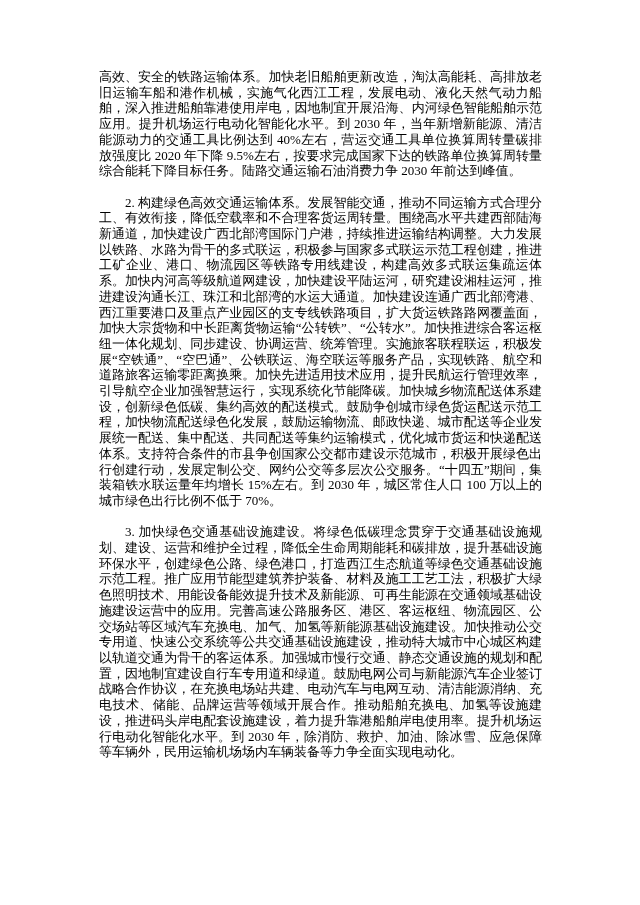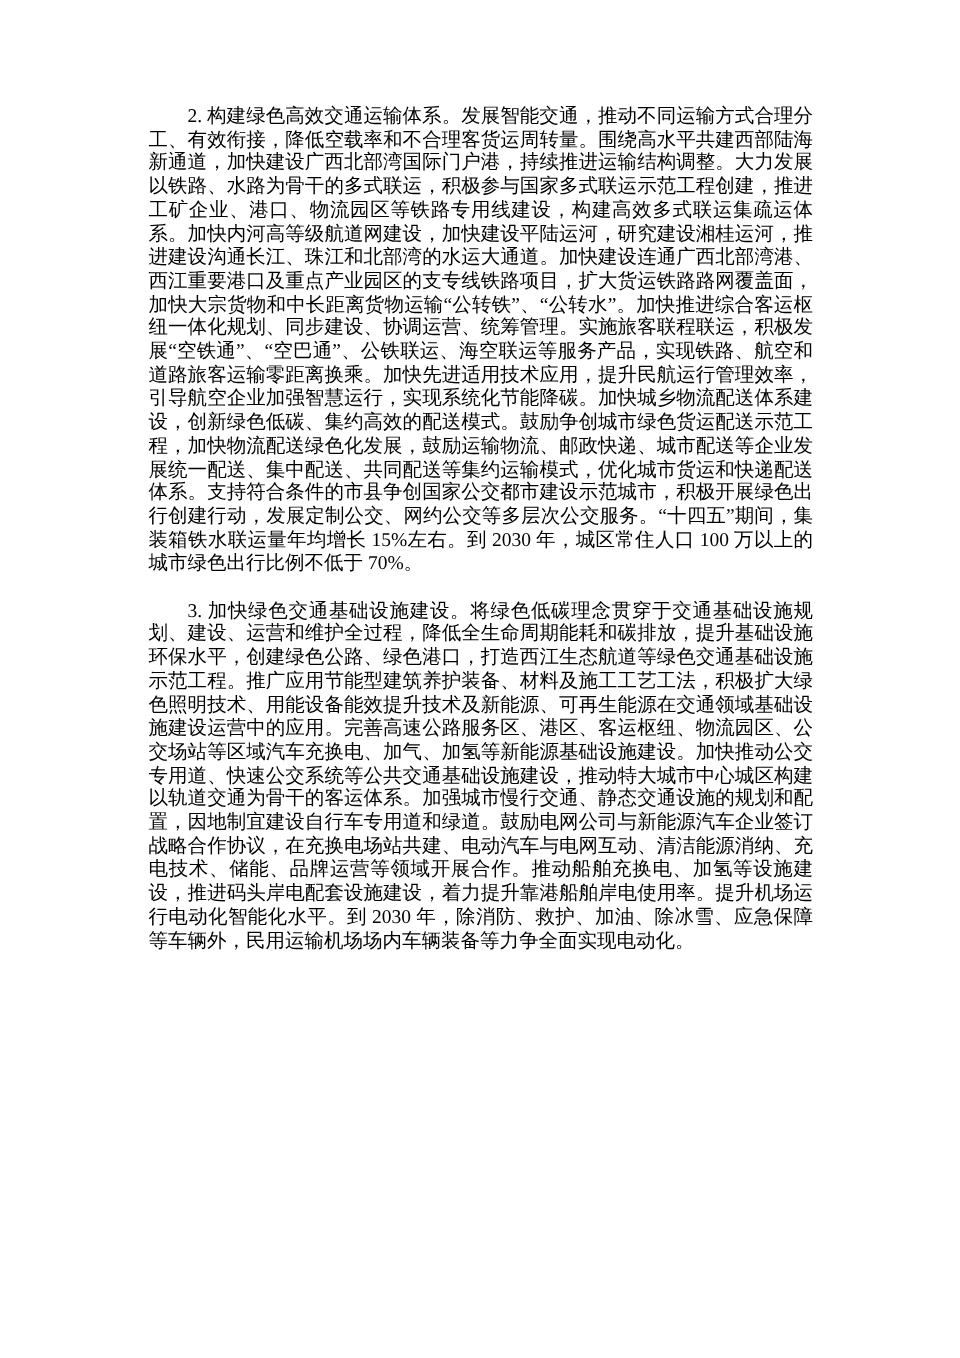--- a/index.html
+++ b/index.html
@@ -35,16 +35,17 @@
   }
   .para.indent {
     text-indent: 2em;
   }
 </style>
 </head>
 <body>
 
 <div class="page">
   <div class="text-block">
+    <p class="para">高效、安全的铁路运输体系。加快老旧船舶更新改造，淘汰高能耗、高排放老旧运输车船和港作机械，实施气化西江工程，发展电动、液化天然气动力船舶，深入推进船舶靠港使用岸电，因地制宜开展沿海、内河绿色智能船舶示范应用。提升机场运行电动化智能化水平。到 2030 年，当年新增新能源、清洁能源动力的交通工具比例达到 40%左右，营运交通工具单位换算周转量碳排放强度比 2020 年下降 9.5%左右，按要求完成国家下达的铁路单位换算周转量综合能耗下降目标任务。陆路交通运输石油消费力争 2030 年前达到峰值。</p>
     <p class="para indent">2. 构建绿色高效交通运输体系。发展智能交通，推动不同运输方式合理分工、有效衔接，降低空载率和不合理客货运周转量。围绕高水平共建西部陆海新通道，加快建设广西北部湾国际门户港，持续推进运输结构调整。大力发展以铁路、水路为骨干的多式联运，积极参与国家多式联运示范工程创建，推进工矿企业、港口、物流园区等铁路专用线建设，构建高效多式联运集疏运体系。加快内河高等级航道网建设，加快建设平陆运河，研究建设湘桂运河，推进建设沟通长江、珠江和北部湾的水运大通道。加快建设连通广西北部湾港、西江重要港口及重点产业园区的支专线铁路项目，扩大货运铁路路网覆盖面，加快大宗货物和中长距离货物运输“公转铁”、“公转水”。加快推进综合客运枢纽一体化规划、同步建设、协调运营、统筹管理。实施旅客联程联运，积极发展“空铁通”、“空巴通”、公铁联运、海空联运等服务产品，实现铁路、航空和道路旅客运输零距离换乘。加快先进适用技术应用，提升民航运行管理效率，引导航空企业加强智慧运行，实现系统化节能降碳。加快城乡物流配送体系建设，创新绿色低碳、集约高效的配送模式。鼓励争创城市绿色货运配送示范工程，加快物流配送绿色化发展，鼓励运输物流、邮政快递、城市配送等企业发展统一配送、集中配送、共同配送等集约运输模式，优化城市货运和快递配送体系。支持符合条件的市县争创国家公交都市建设示范城市，积极开展绿色出行创建行动，发展定制公交、网约公交等多层次公交服务。“十四五”期间，集装箱铁水联运量年均增长 15%左右。到 2030 年，城区常住人口 100 万以上的城市绿色出行比例不低于 70%。</p>
     <p class="para indent">3. 加快绿色交通基础设施建设。将绿色低碳理念贯穿于交通基础设施规划、建设、运营和维护全过程，降低全生命周期能耗和碳排放，提升基础设施环保水平，创建绿色公路、绿色港口，打造西江生态航道等绿色交通基础设施示范工程。推广应用节能型建筑养护装备、材料及施工工艺工法，积极扩大绿色照明技术、用能设备能效提升技术及新能源、可再生能源在交通领域基础设施建设运营中的应用。完善高速公路服务区、港区、客运枢纽、物流园区、公交场站等区域汽车充换电、加气、加氢等新能源基础设施建设。加快推动公交专用道、快速公交系统等公共交通基础设施建设，推动特大城市中心城区构建以轨道交通为骨干的客运体系。加强城市慢行交通、静态交通设施的规划和配置，因地制宜建设自行车专用道和绿道。鼓励电网公司与新能源汽车企业签订战略合作协议，在充换电场站共建、电动汽车与电网互动、清洁能源消纳、充电技术、储能、品牌运营等领域开展合作。推动船舶充换电、加氢等设施建设，推进码头岸电配套设施建设，着力提升靠港船舶岸电使用率。提升机场运行电动化智能化水平。到 2030 年，除消防、救护、加油、除冰雪、应急保障等车辆外，民用运输机场场内车辆装备等力争全面实现电动化。</p>
   </div>
 </div>
 
 </body></html>

